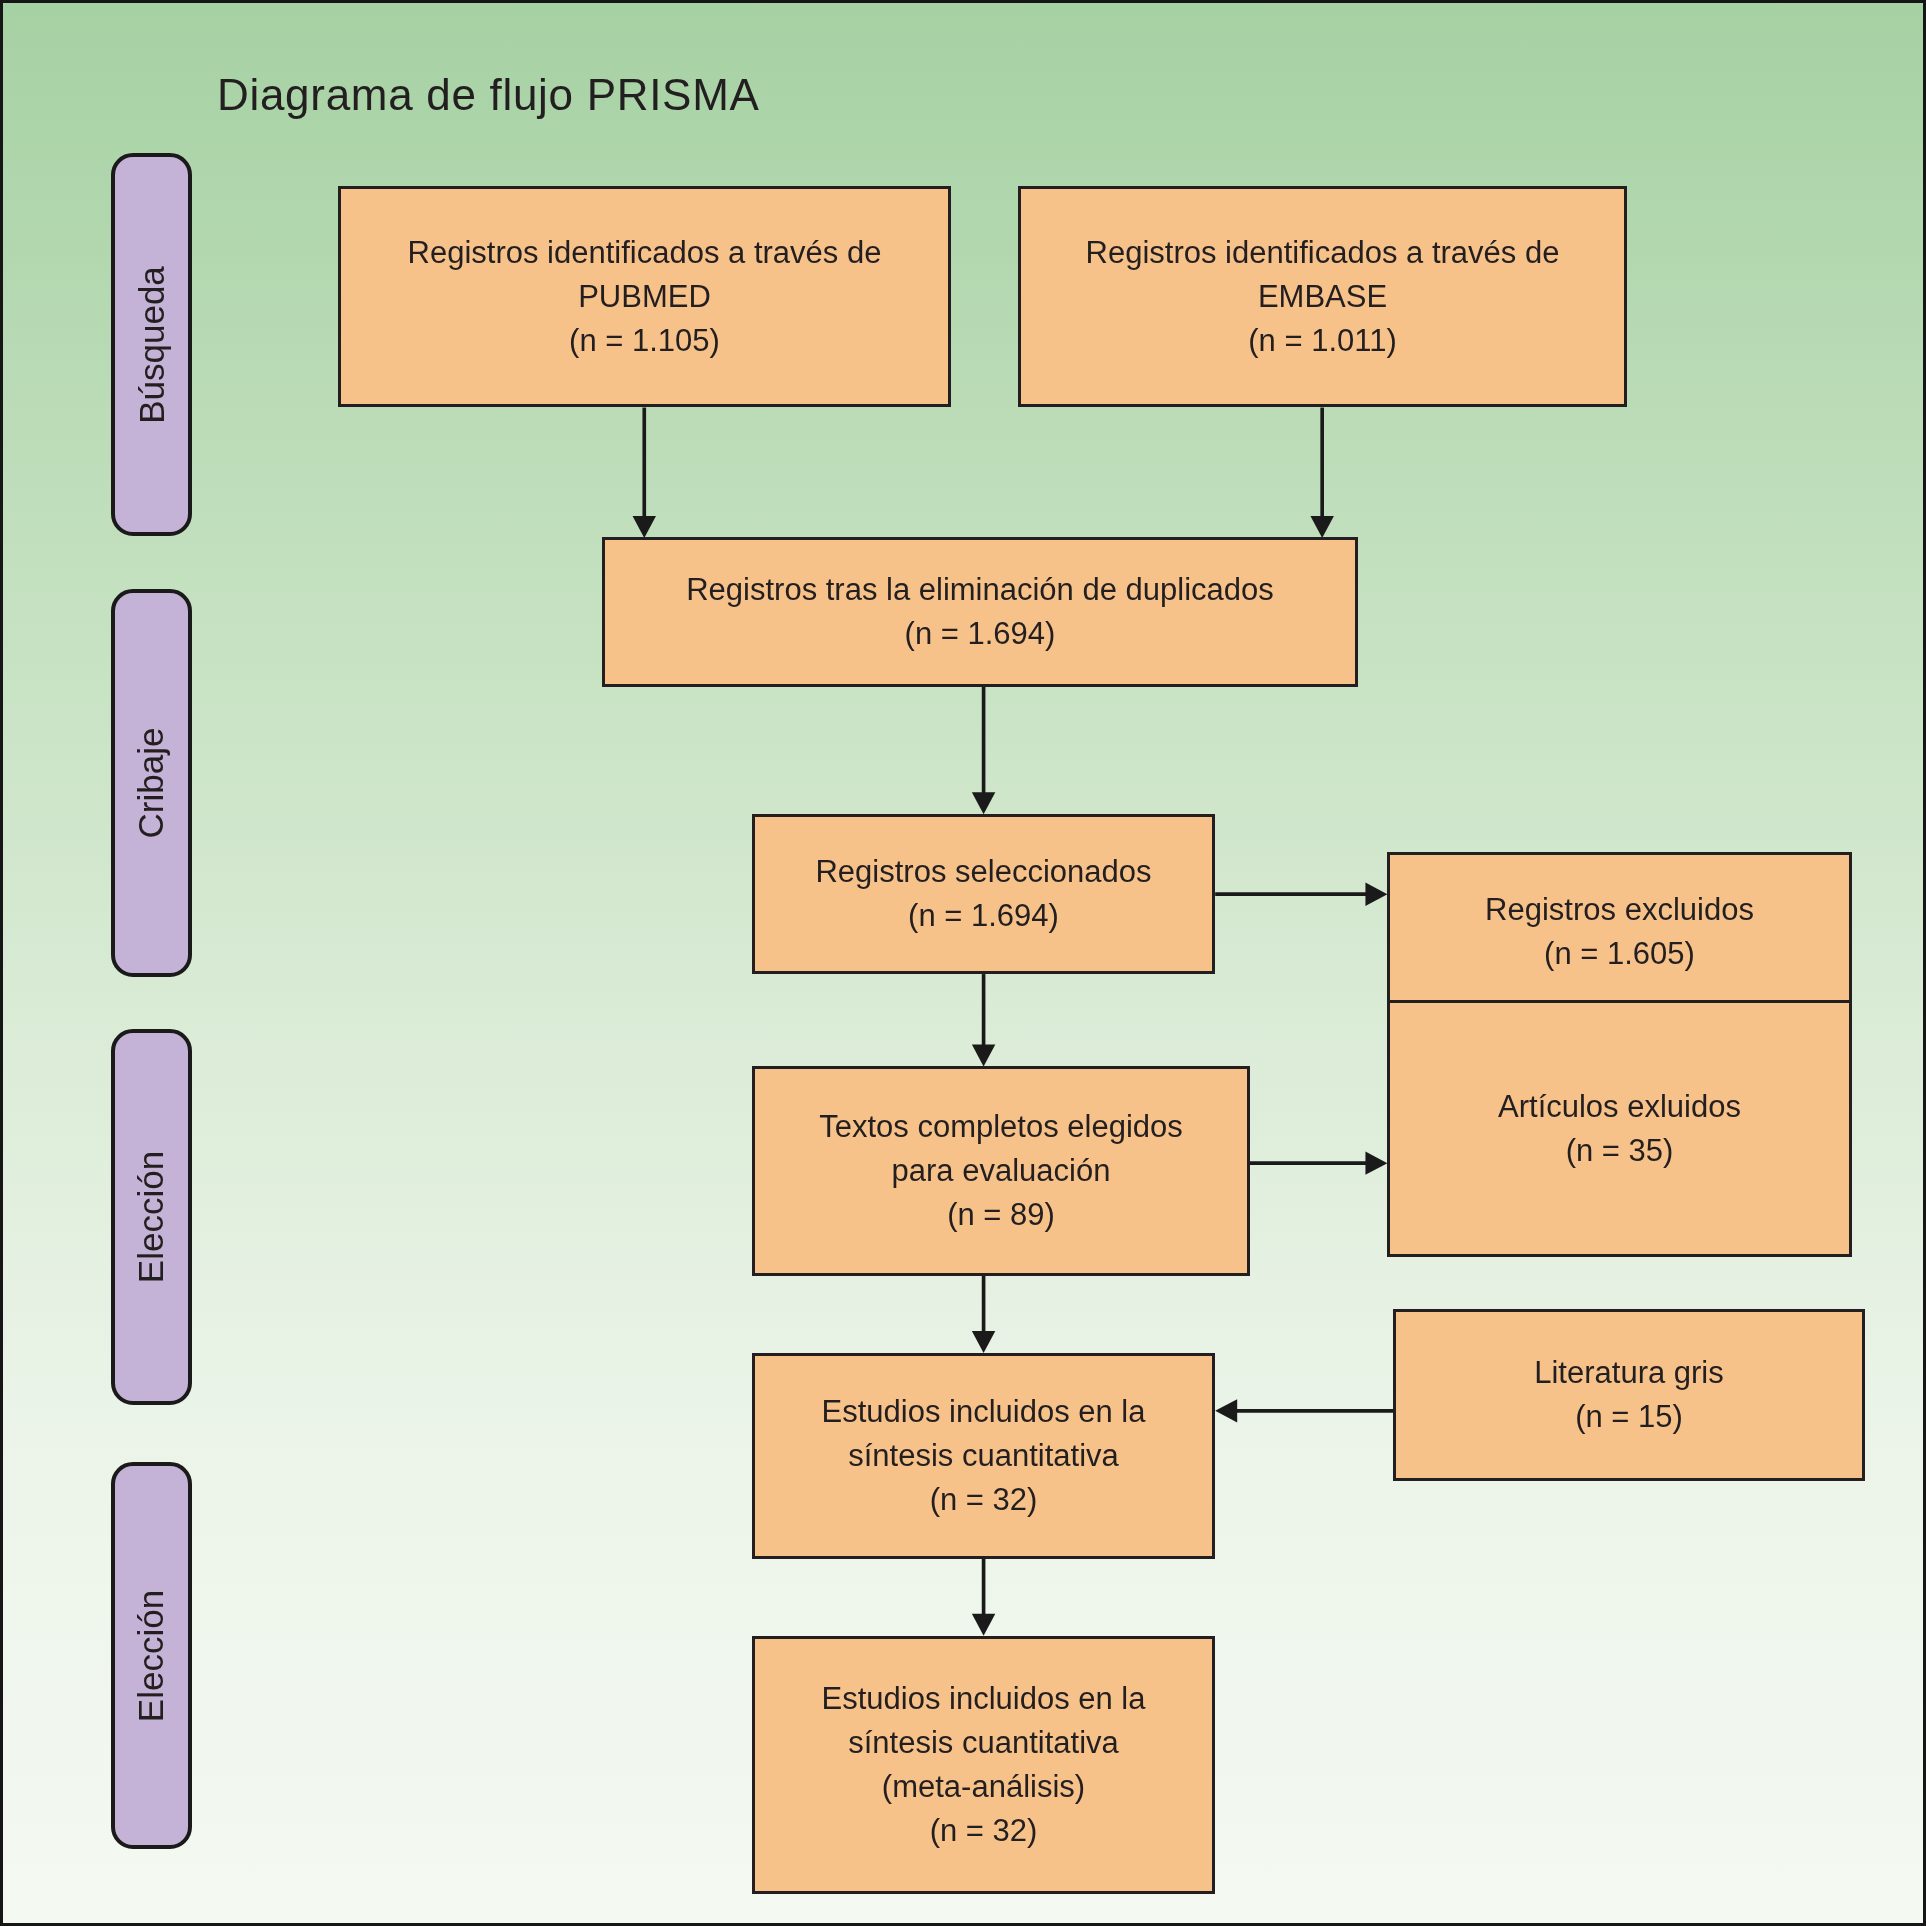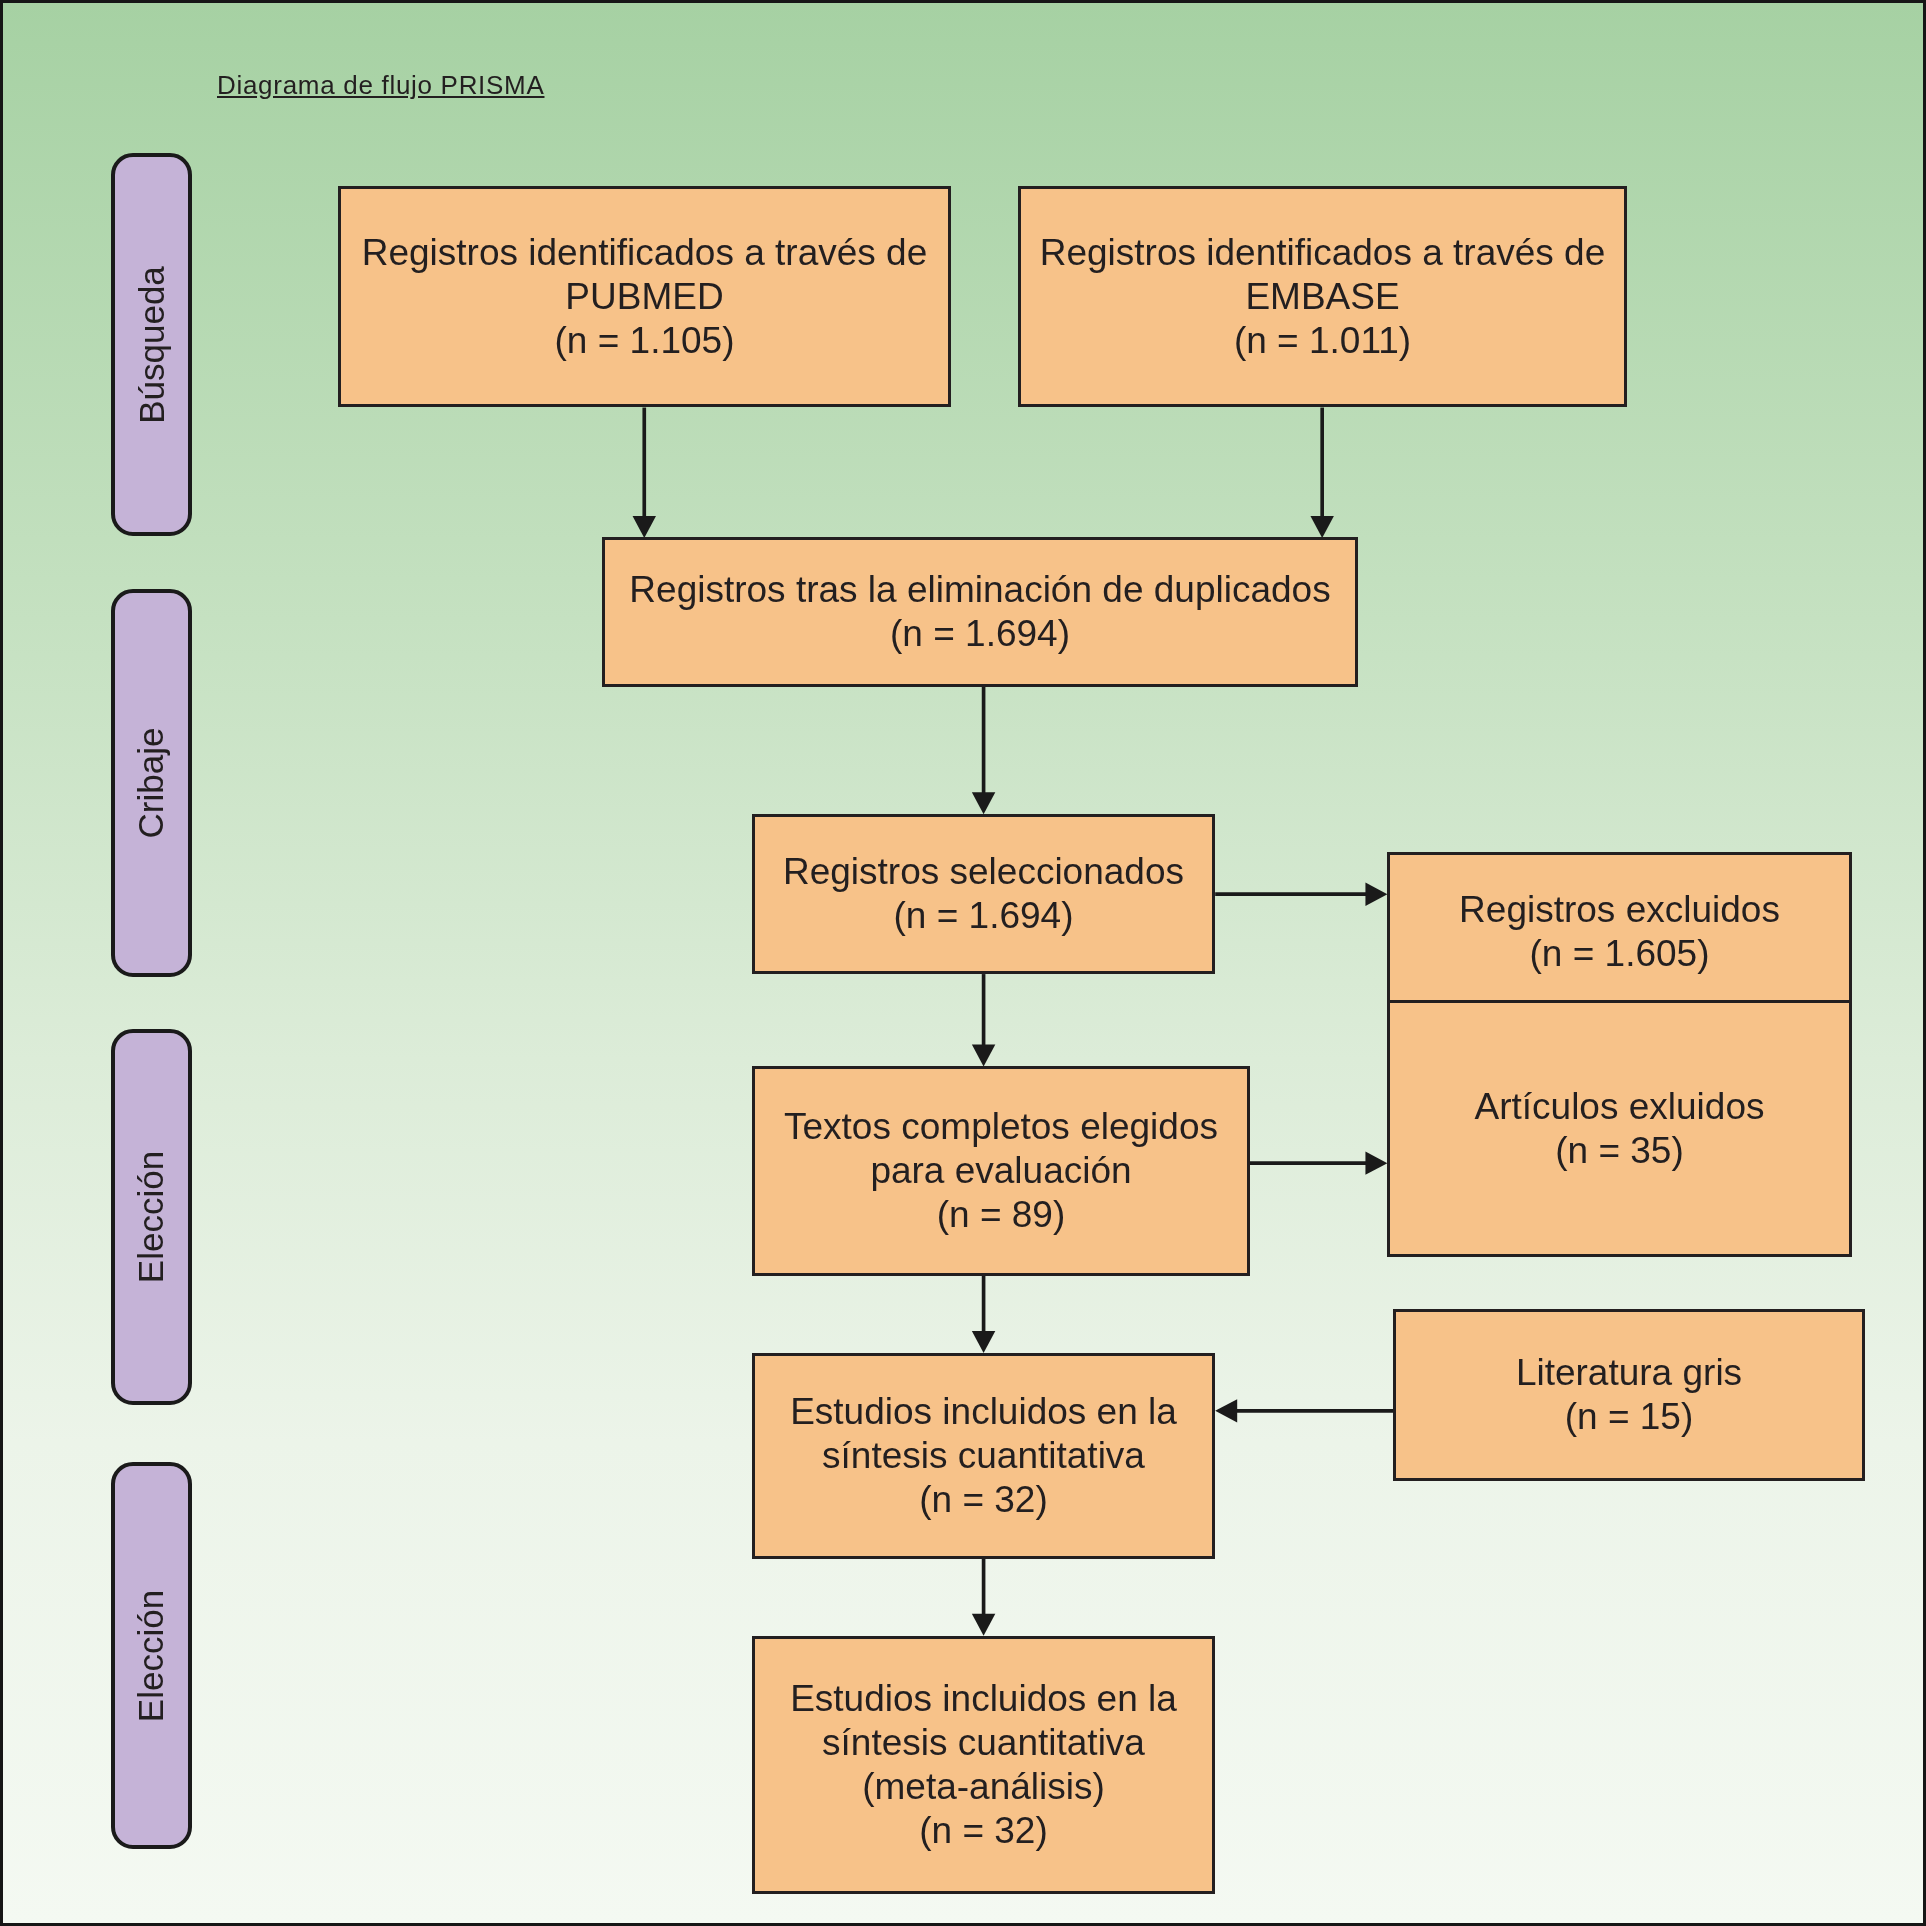--- a/index.html
+++ b/index.html
@@ -16,24 +16,23 @@
       #ecf4e9 75%,
       var(--bg-bottom, #f4f9f2) 100%);
     font-family: "Liberation Sans", "DejaVu Sans", sans-serif;
     color: var(--text, #231f20);
     overflow: hidden;
   }
   #title {
     position: absolute;
     left: 214px;
     top: 67px;
-    font-size: 26px;
+    font-size: 44px;
     letter-spacing: 0.7px;
     white-space: nowrap;
-    text-decoration: underline;
   }
   .stage {
     position: absolute;
     left: 108px;
     width: 81px;
     box-sizing: border-box;
     background: var(--stage-fill, #c5b3d7);
     border: 4.4px solid var(--stage-border, #1a1a1a);
     border-radius: 22px;
     display: flex;
@@ -50,21 +49,21 @@
     box-sizing: border-box;
     background: var(--box-fill, #f7c289);
     border: 3.7px solid var(--box-border, #231f20);
     display: flex;
     flex-direction: column;
     align-items: center;
     justify-content: center;
     text-align: center;
   }
   .box .bline {
-    font-size: 37px;
+    font-size: 31px;
     line-height: 44px;
     white-space: nowrap;
   }
   #arrows {
     position: absolute;
     left: 0; top: 0;
     width: 1926px;
     height: 1926px;
     pointer-events: none;
   }

